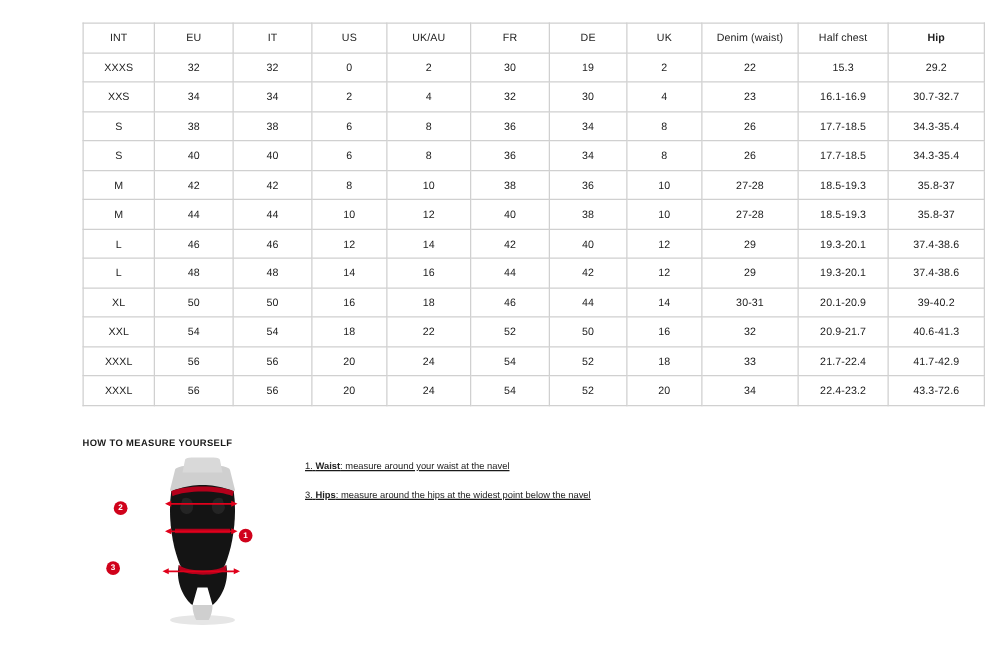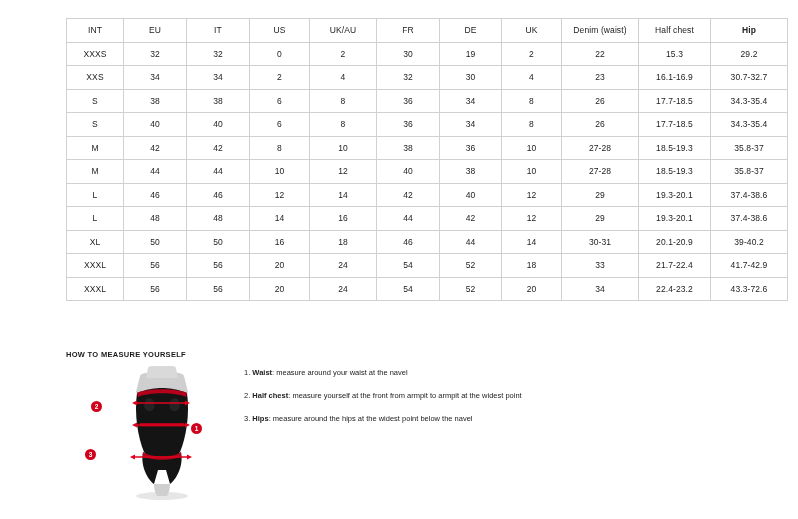--- a/index.html
+++ b/index.html
@@ -59,20 +59,21 @@
     left: 30px;
     top: 0px;
     width: 130px;
     height: 135px;
   }
   .notes {
     position: absolute;
     left: 178px;
     top: 2px;
     width: 470px;
+    text-decoration: underline;
   }
   .note {
     font-size: 7.5px;
     line-height: 10px;
     margin-bottom: 13px;
     color: #222;
   }
   .note b { font-weight: bold; }
   .badge {
     position: absolute;
@@ -218,20 +219,33 @@
         <td>16</td>
         <td>18</td>
         <td>46</td>
         <td>44</td>
         <td>14</td>
         <td>30-31</td>
         <td>20.1-20.9</td>
         <td>39-40.2</td>
       </tr>
       <tr>
+        <td>XXL</td>
+        <td>54</td>
+        <td>54</td>
+        <td>18</td>
+        <td>22</td>
+        <td>52</td>
+        <td>50</td>
+        <td>16</td>
+        <td>32</td>
+        <td>20.9-21.7</td>
+        <td>40.6-41.3</td>
+      </tr>
+      <tr>
         <td>XXXL</td>
         <td>56</td>
         <td>56</td>
         <td>20</td>
         <td>24</td>
         <td>54</td>
         <td>52</td>
         <td>18</td>
         <td>33</td>
         <td>21.7-22.4</td>
@@ -292,16 +306,15 @@
       <polygon points="96,91 91,88.6 91,93.4" fill="#e0001b"></polygon>
     </svg>
   </div>
 
   <div class="badge" style="left:125px; top:57px;">1</div>
   <div class="badge" style="left:25px; top:35px;">2</div>
   <div class="badge" style="left:19px; top:83px;">3</div>
 
   <div class="notes">
       <div class="note"><span>1.</span> <b>Waist</b><span>: measure around your waist at the navel</span></div>
-      <div class="note"><span>2.</span> <b>Half chest</b><span>: measure yourself at the front from armpit to armpit at the widest point</span></div>
       <div class="note"><span>3.</span> <b>Hips</b><span>: measure around the hips at the widest point below the navel</span></div>
     </div>
 </div>
 
 </body></html>

